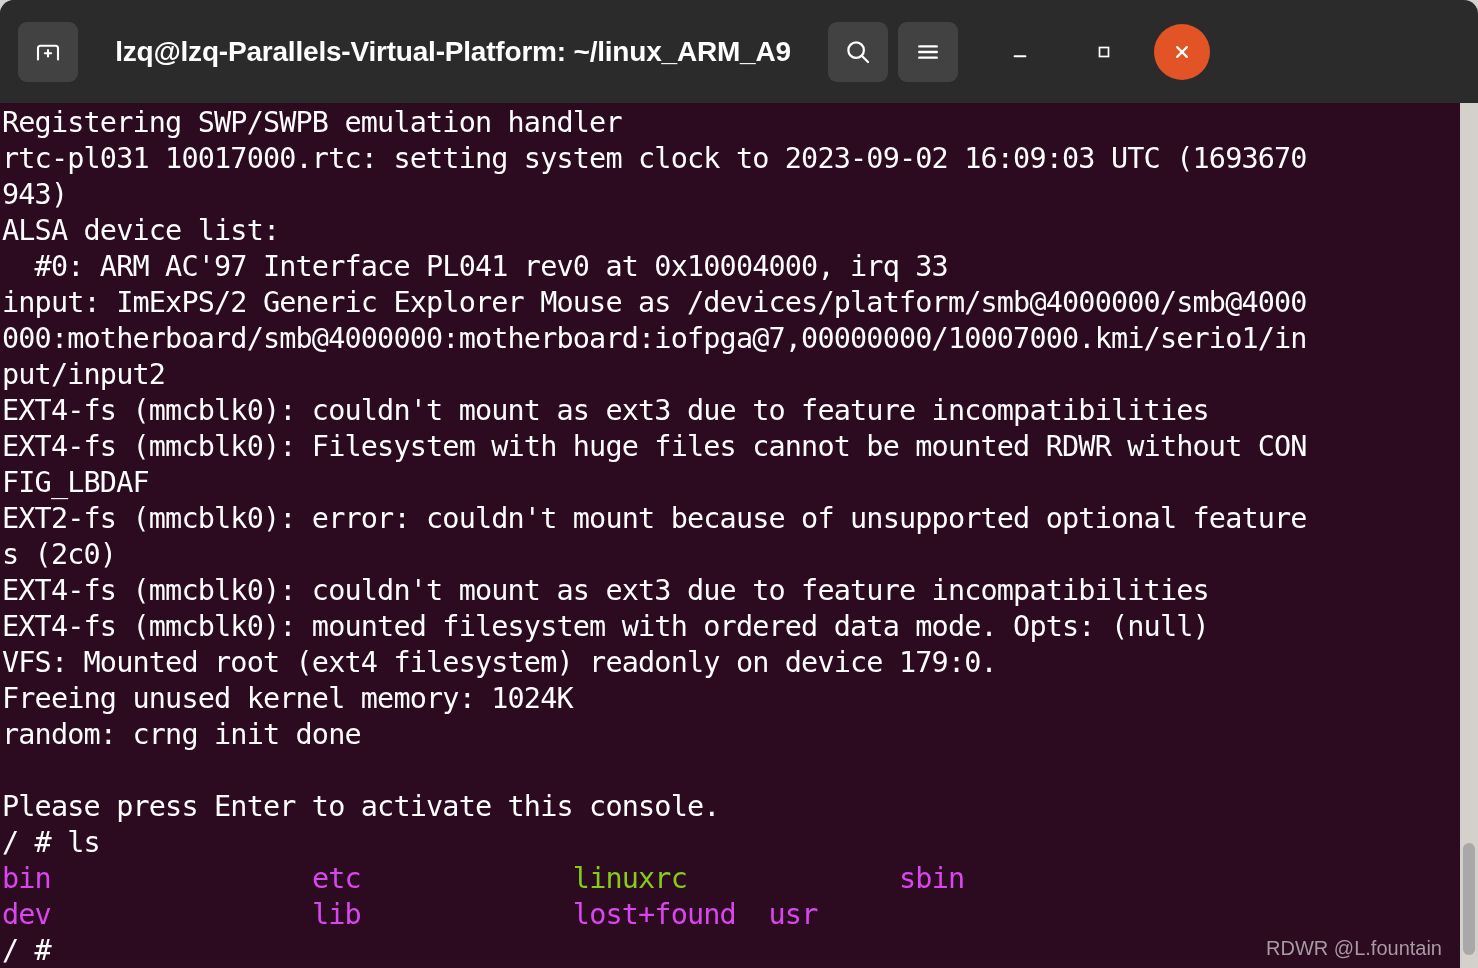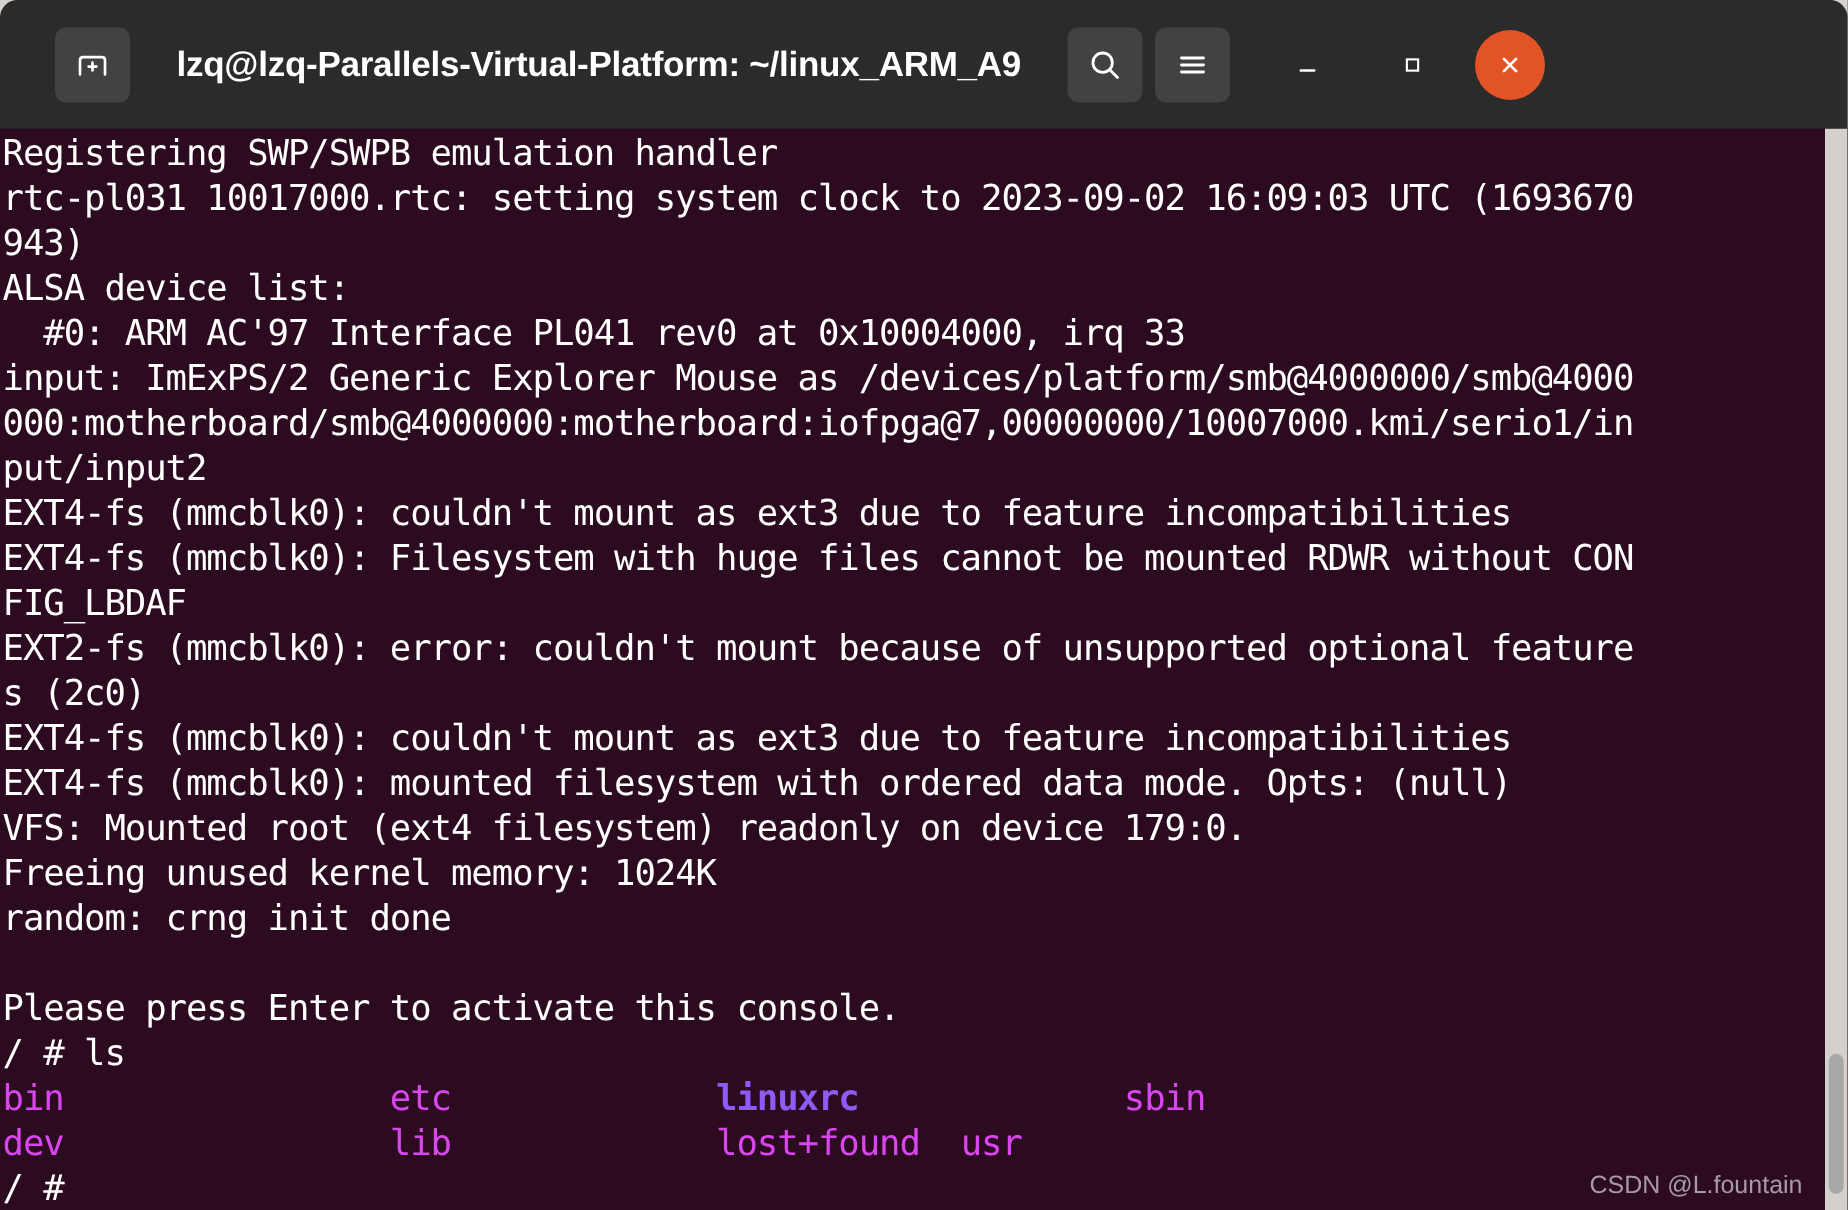--- a/index.html
+++ b/index.html
@@ -25,21 +25,20 @@
   #titlebar {
     position: absolute;
     left: 0; top: 0;
     width: 1226px;
     height: 103px;
     background: #2b2b2b;
     border-radius: 14px 14px 0 0;
     display: flex;
     align-items: center;
     padding: 0 16px 0 18px;
-    margin-left: 26px;
   }
 
   .tb-btn {
     width: 60px; height: 60px;
     border-radius: 9px;
     background: #424242;
     display: flex;
     align-items: center;
     justify-content: center;
     flex: 0 0 auto;
@@ -99,21 +98,21 @@
     color: #ffffff;
     font-family: "DejaVu Sans Mono", monospace;
     font-size: 28.5px;
     line-height: 36px;
     white-space: pre;
     letter-spacing: -0.85px;
     text-rendering: optimizeSpeed;
   }
   #term-text .l { display: block; height: 36px; }
   .c-blue  { color: #d946ef; }
-  .c-cyan  { color: #8b5cf6; font-weight: bold; }
+  .c-cyan  { color: #84cc16; }
 
   
   #scrollbar {
     position: absolute;
     right: 0; top: 103px;
     width: 18px;
     height: 865px;
     background: #d4d0cc;
   }
   #scroll-thumb {
@@ -195,20 +194,20 @@
             <path d="M7.5 7.5 L16.5 16.5 M16.5 7.5 L7.5 16.5"></path>
           </svg>
         </span>
       </div>
 
     </div>
   </div>
 
   <div id="terminal">
     <div id="term-text"><span class="l">Registering SWP/SWPB emulation handler</span><span class="l">rtc-pl031 10017000.rtc: setting system clock to 2023-09-02 16:09:03 UTC (1693670</span><span class="l">943)</span><span class="l">ALSA device list:</span><span class="l">  #0: ARM AC'97 Interface PL041 rev0 at 0x10004000, irq 33</span><span class="l">input: ImExPS/2 Generic Explorer Mouse as /devices/platform/smb@4000000/smb@4000</span><span class="l">000:motherboard/smb@4000000:motherboard:iofpga@7,00000000/10007000.kmi/serio1/in</span><span class="l">put/input2</span><span class="l">EXT4-fs (mmcblk0): couldn't mount as ext3 due to feature incompatibilities</span><span class="l">EXT4-fs (mmcblk0): Filesystem with huge files cannot be mounted RDWR without CON</span><span class="l">FIG_LBDAF</span><span class="l">EXT2-fs (mmcblk0): error: couldn't mount because of unsupported optional feature</span><span class="l">s (2c0)</span><span class="l">EXT4-fs (mmcblk0): couldn't mount as ext3 due to feature incompatibilities</span><span class="l">EXT4-fs (mmcblk0): mounted filesystem with ordered data mode. Opts: (null)</span><span class="l">VFS: Mounted root (ext4 filesystem) readonly on device 179:0.</span><span class="l">Freeing unused kernel memory: 1024K</span><span class="l">random: crng init done</span><span class="l">&nbsp;</span><span class="l">Please press Enter to activate this console.</span><span class="l">/ # ls</span><span class="l"><span class="c-blue">bin</span><span>                </span><span class="c-blue">etc</span><span>             </span><span class="c-cyan">linuxrc</span><span>             </span><span class="c-blue">sbin</span></span><span class="l"><span class="c-blue">dev</span><span>                </span><span class="c-blue">lib</span><span>             </span><span class="c-blue">lost+found</span><span>  </span><span class="c-blue">usr</span></span><span class="l">/ # </span></div>
-    <div id="watermark">CSDN @L.fountain</div>
+    <div id="watermark">RDWR @L.fountain</div>
   </div>
 
   <div id="scrollbar">
     <div id="scroll-thumb"></div>
   </div>
 
 </div>
 
 </body></html>

